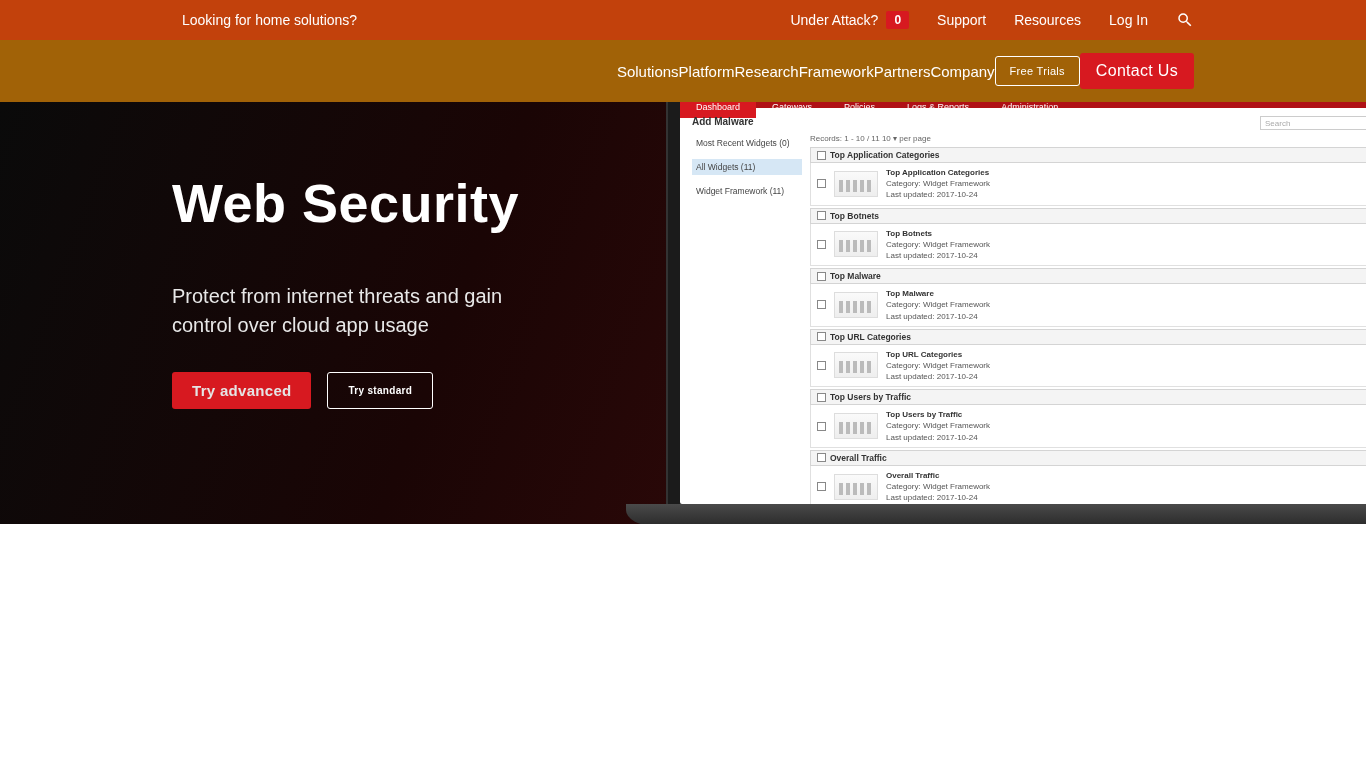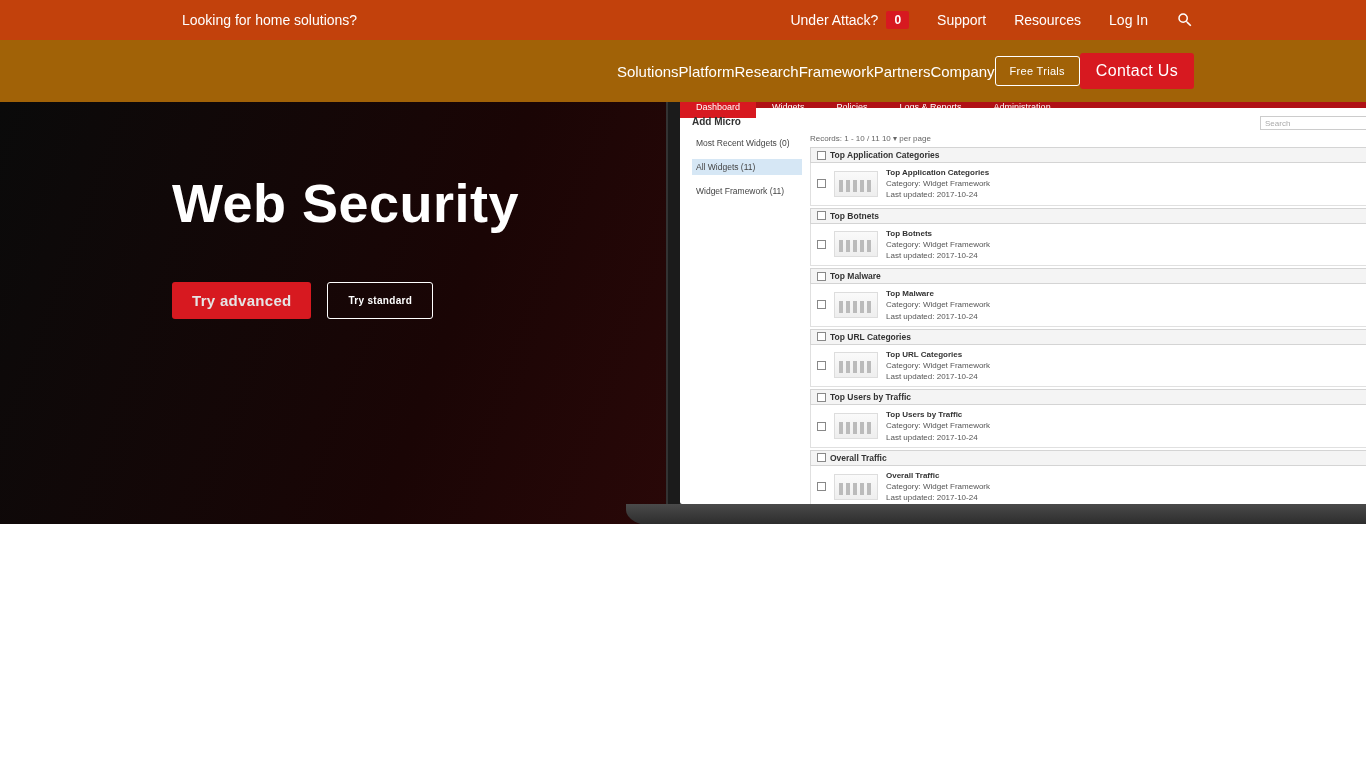--- a/index.html
+++ b/index.html
@@ -82,43 +82,44 @@
   <a>Framework</a>
   <a>Partners</a>
   <a>Company</a>
   <a class="btn-outline">Free Trials</a>
   <a class="btn-primary">Contact Us</a>
 </div>
 
 <div class="hero">
   <div class="hero-inner">
     <h1>Web Security</h1>
+    <p>Protect from internet threats and gain control over cloud app usage</p>
     <div class="hero-ctas">
       <button class="cta-primary">Try advanced</button>
       <button class="cta-secondary">Try standard</button>
     </div>
   </div>
 
   <div class="laptop">
     <div class="laptop-bezel">
       <div class="laptop-screen">
         <div class="screen-top">
           <span class="screen-logo"></span>
           <span>Trend Micro™ Web Security</span>
         </div>
         <div class="screen-menu">
           <span class="active">Dashboard</span>
-          <span>Widgets</span>
+          <span>Gateways</span>
           <span>Policies</span>
           <span>Logs &amp; Reports</span>
           <span>Administration</span>
         </div>
         <div class="screen-body">
           <div class="screen-side">
-            <div class="screen-side-title">Add Micro</div>
+            <div class="screen-side-title">Add Malware</div>
             <div class="screen-side-row">Most Recent Widgets (0)</div>
             <div class="screen-side-row sel">All Widgets (11)</div>
             <div class="screen-side-row">Widget Framework (11)</div>
           </div>
           <div class="screen-main">
             <div class="screen-search">
               <span></span>
               <div class="screen-searchbox">
                 <span>Search</span>
                 

